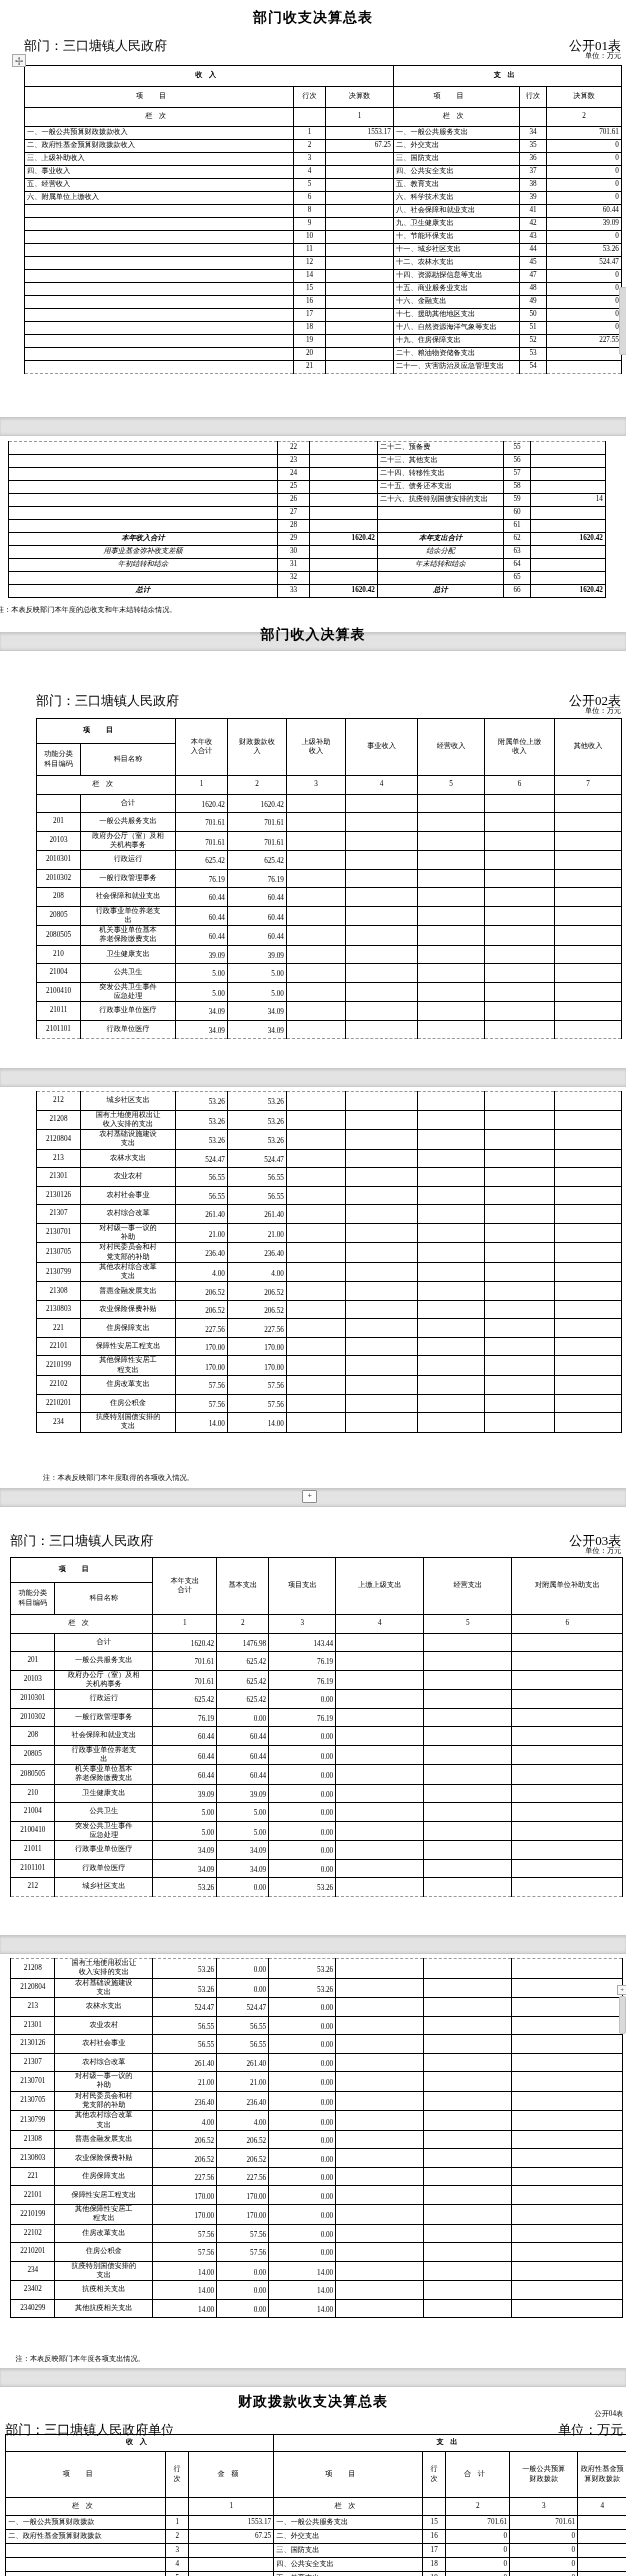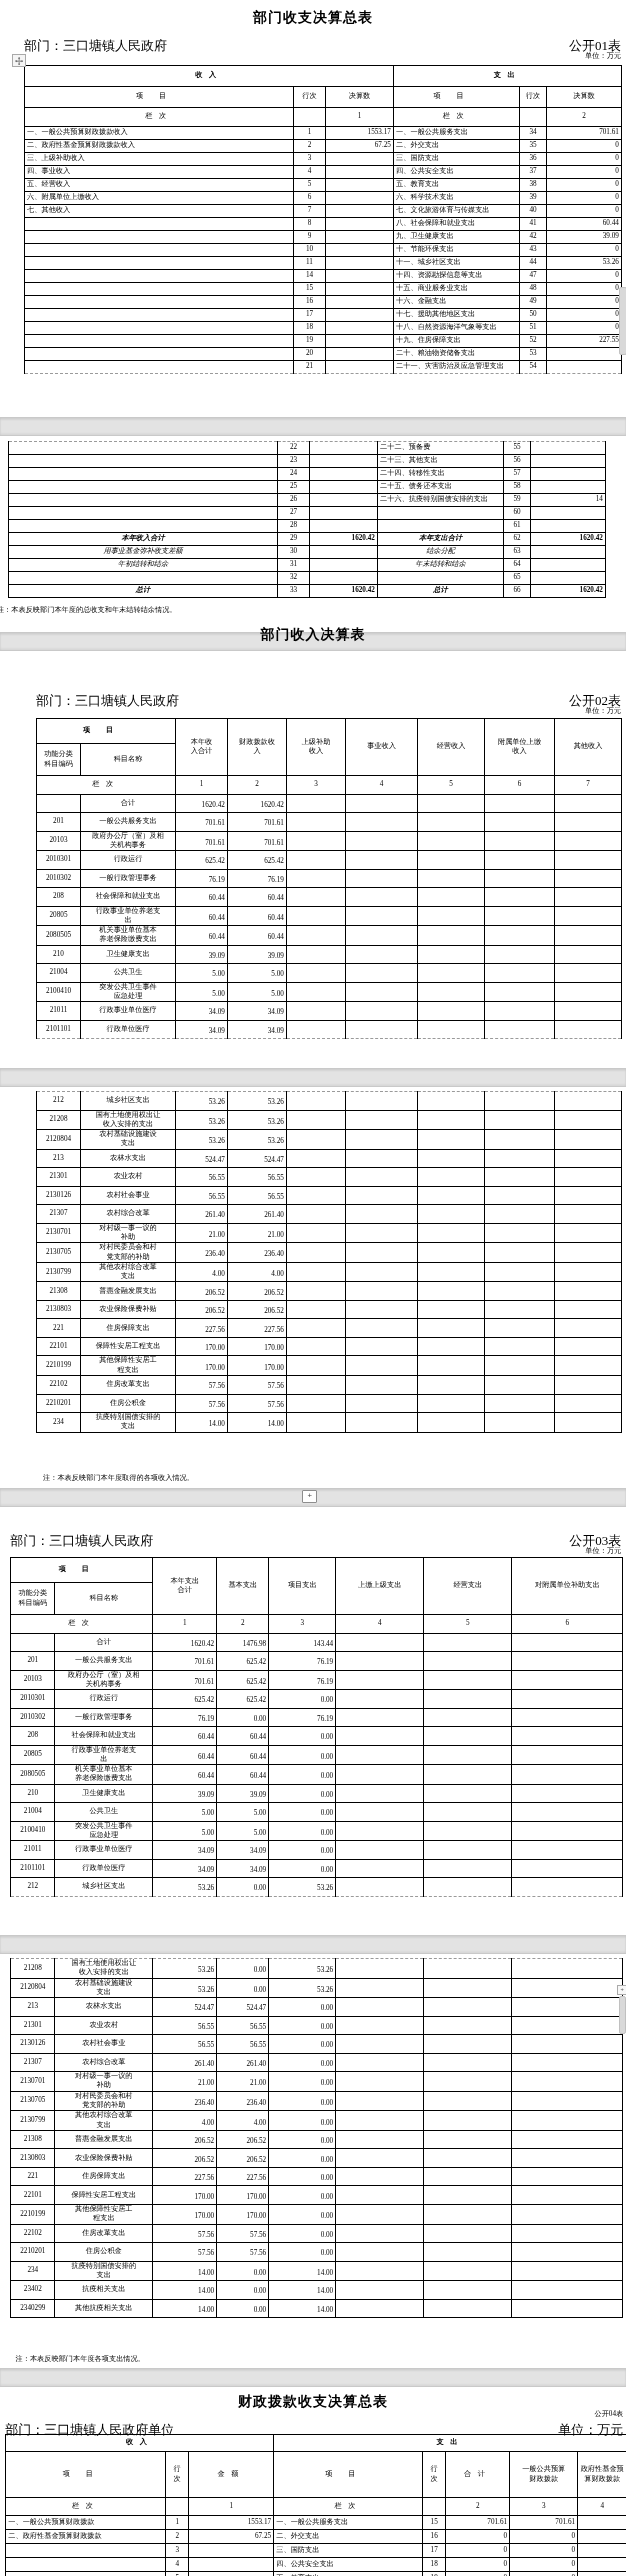--- a/index.html
+++ b/index.html
@@ -135,28 +135,20 @@
           </tr>
           <tr>
             <td class="itm prel">六、附属单位上缴收入</td>
             <td class="rn">6</td>
             <td class="num"></td>
             <td class="itm prel">六、科学技术支出</td>
             <td class="rn">39</td>
             <td class="num">0</td>
           </tr>
           <tr>
-            <td class="itm prel">七、其他收入</td>
-            <td class="rn">7</td>
-            <td class="num"></td>
-            <td class="itm prel">七、文化旅游体育与传媒支出</td>
-            <td class="rn">40</td>
-            <td class="num">0</td>
-          </tr>
-          <tr>
             <td class="itm prel"></td>
             <td class="rn">8</td>
             <td class="num"></td>
             <td class="itm prel">八、社会保障和就业支出</td>
             <td class="rn">41</td>
             <td class="num">60.44</td>
           </tr>
           <tr>
             <td class="itm prel"></td>
             <td class="rn">9</td>
@@ -173,20 +165,28 @@
             <td class="rn">43</td>
             <td class="num">0</td>
           </tr>
           <tr>
             <td class="itm prel"></td>
             <td class="rn">11</td>
             <td class="num"></td>
             <td class="itm prel">十一、城乡社区支出</td>
             <td class="rn">44</td>
             <td class="num">53.26</td>
+          </tr>
+          <tr>
+            <td class="itm prel"></td>
+            <td class="rn">12</td>
+            <td class="num"></td>
+            <td class="itm prel">十二、农林水支出</td>
+            <td class="rn">45</td>
+            <td class="num">524.47</td>
           </tr>
           <tr>
             <td class="itm prel"></td>
             <td class="rn">14</td>
             <td class="num"></td>
             <td class="itm prel">十四、资源勘探信息等支出</td>
             <td class="rn">47</td>
             <td class="num">0</td>
           </tr>
           <tr>

